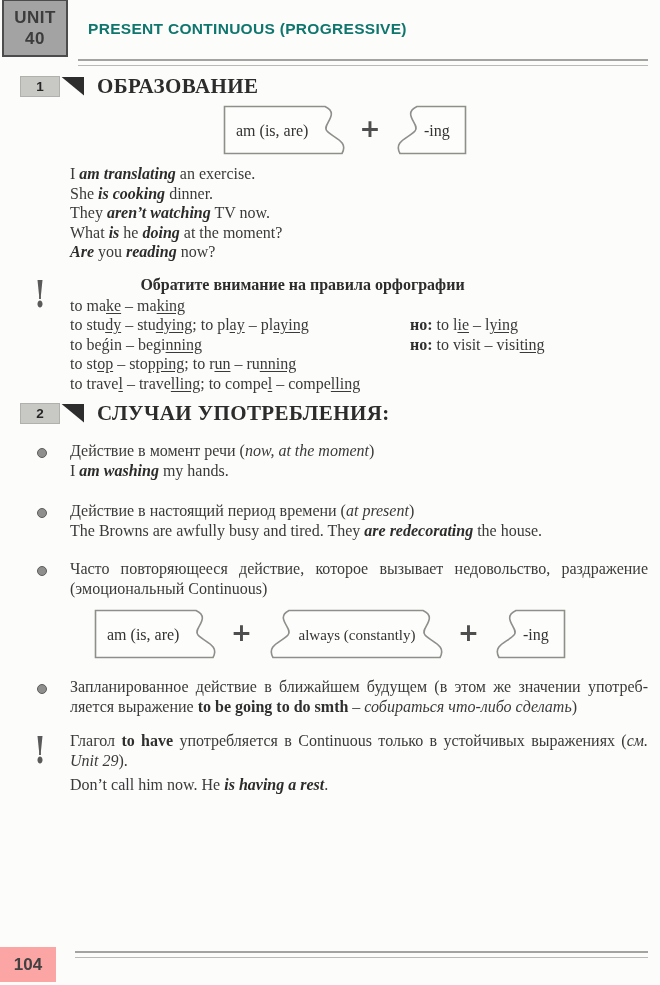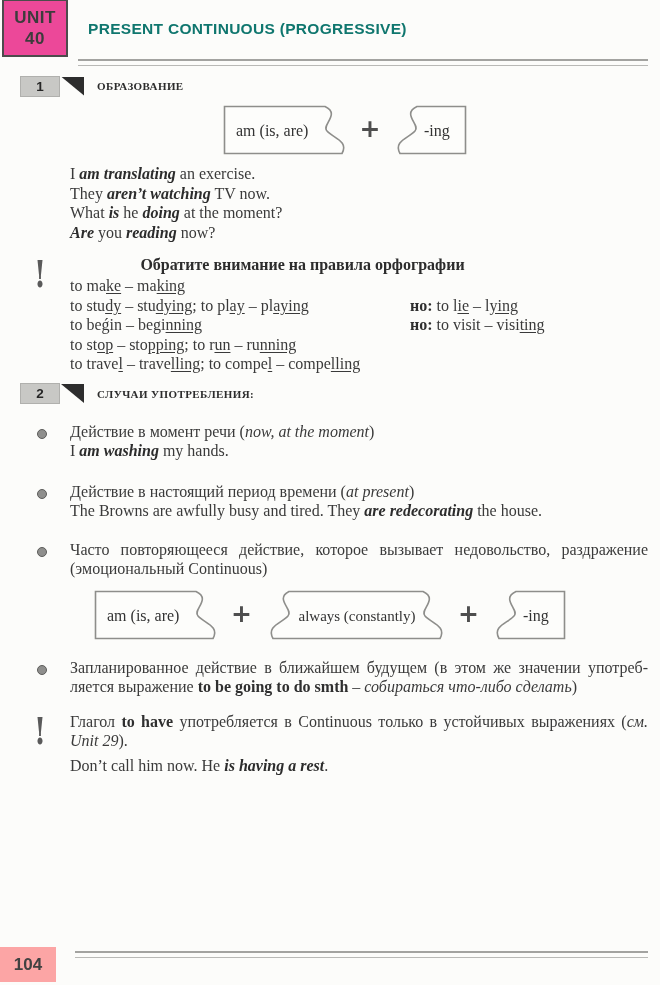--- a/index.html
+++ b/index.html
@@ -4,21 +4,21 @@
 <style>
   html,body{margin:0;padding:0;background:#e8e8e4;}
   .page{
     position:relative; width:660px; height:985px; margin:0 auto;
     background:#fcfcfa; overflow:hidden;
     font-family:"Liberation Serif", serif; font-size:16px; color:#3a3a3a;
   }
   
   .unit-box{
     position:absolute; top:0; left:2px; width:62px; height:54px;
-    background:#ec4899; border:2px solid #4c4c4c; border-top-width:1px;
+    background:#a3a3a3; border:2px solid #4c4c4c; border-top-width:1px;
     display:flex; flex-direction:column; align-items:center; justify-content:center;
     font-family:"Liberation Sans", sans-serif; font-weight:bold; font-size:17px;
     color:#3c3c3c; line-height:1.25; letter-spacing:.5px;
   }
   .page-title{
     position:absolute; left:88px; top:20px;
     font-family:"Liberation Sans", sans-serif; font-weight:bold;
     font-size:15.5px; letter-spacing:.3px; color:#0f766e;
   }
   .rule-double{
@@ -37,21 +37,21 @@
   .sec-head{ display:flex; align-items:center; margin-left:20px; margin-top:4px; height:20px; }
   .badge-num{
     width:38px; height:19px; background:#c8c8c5; border:1px solid #b0b0ad;
     display:flex; align-items:center; justify-content:center;
     font-family:"Liberation Sans", sans-serif; font-weight:bold; font-size:13.5px; color:#262626;
   }
   .badge-tri{
     width:23px; height:19px; background:#2d2d2d; margin-left:1px;
     clip-path:polygon(0 0,100% 0,100% 100%);
   }
-  .sec-title{ margin-left:13px; font-weight:bold; font-size:11px; letter-spacing:.4px; color:#2c2c2c; }
+  .sec-title{ margin-left:13px; font-weight:bold; font-size:21px; letter-spacing:.4px; color:#2c2c2c; }
   
   .formula{ display:flex; align-items:center; justify-content:center; gap:7px; }
   .formula-1{ margin-top:9px; padding-left:30px; }
   .formula-2{ margin-top:11px; }
   .formula svg{ display:block; }
   .formula svg path{ fill:#fdfdfb; stroke:#8e8e8b; stroke-width:1.6px; }
   .formula svg text{ font-family:"Liberation Serif", serif; font-size:16px; fill:#333; }
   .plus{
     font-family:"DejaVu Sans", sans-serif; font-weight:bold; font-size:25px;
     color:#4e4e4e; line-height:1; margin-top:-3px;
@@ -121,20 +121,21 @@
       </svg>
       <span class="plus">+</span>
       <svg width="80" height="50" viewBox="0 0 80 50">
         <path d="M78.5,1.5 H30 C14,9 34,20 28,26 C22,33 6,36 13,48.5 H78.5 Z"></path>
         <text x="37" y="31">-ing</text>
       </svg>
     </div>
 
     <div class="indent examples">
       <div class="line">I <span class="bi">am translating</span> an exercise.</div>
+      <div class="line">She <span class="bi">is cooking</span> dinner.</div>
       <div class="line">They <span class="bi">aren’t watching</span> TV now.</div>
       <div class="line">What <span class="bi">is</span> he <span class="bi">doing</span> at the moment?</div>
       <div class="line"><span class="bi">Are</span> you <span class="bi">reading</span> now?</div>
     </div>
 
     <div class="bang-note note-1">
       <div class="bang">!</div>
       <div class="indent">
         <div class="note-title">Обратите внимание на правила орфографии</div>
         <div class="spelling">

